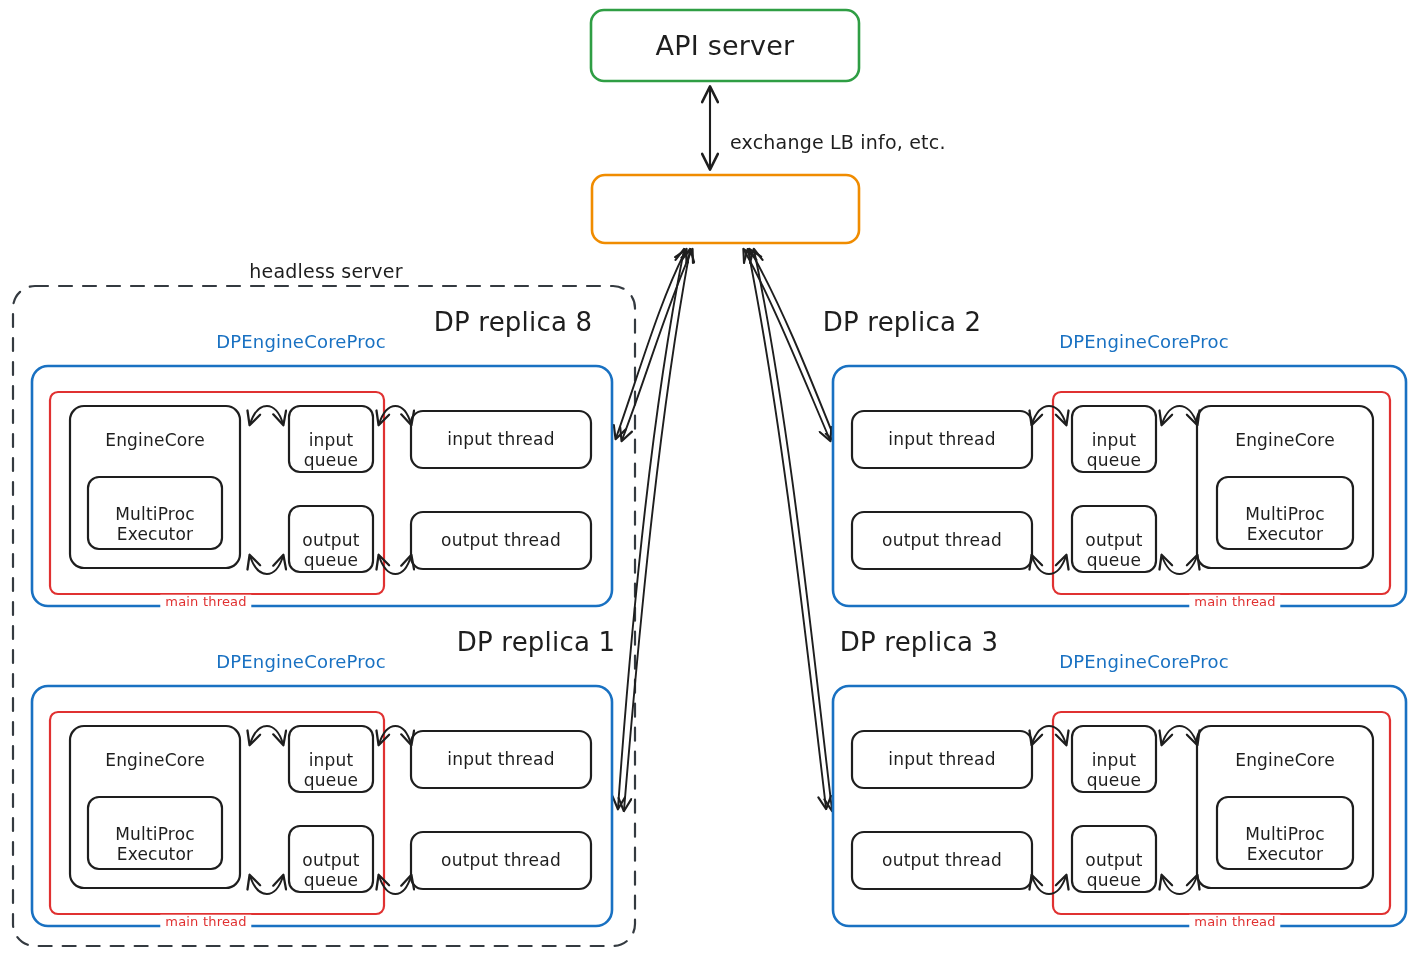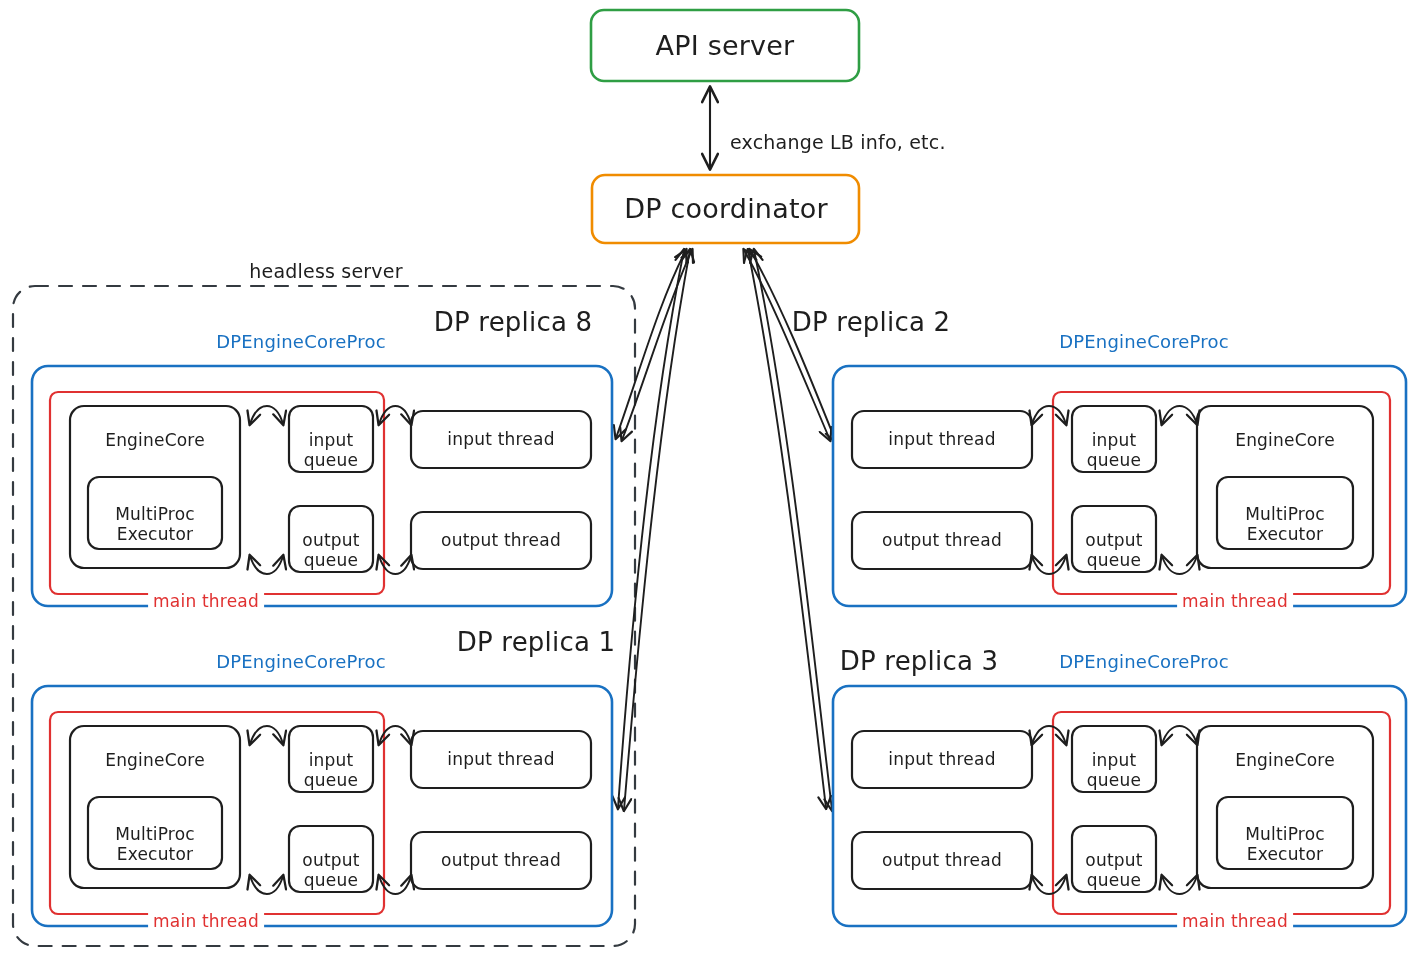--- a/index.html
+++ b/index.html
@@ -17,21 +17,21 @@
     line-height:1.12;
     letter-spacing:0.2px;
     user-select:none;
   }
   .lbl.c{transform:translate(-50%,-50%);text-align:center;}
   .t-title{font-size:27px;}
   .t-big{font-size:26px;}
   .t-mid{font-size:19px;text-align:center;}
   .t-small{font-size:17px;}
   .blue{color:#1971c2;font-size:18px;}
-  .red{color:#e03131;font-size:17px;}
+  .red{color:#e03131;font-size:13px;}
   .two{line-height:1.15;margin-top:12px;}
 </style>
 </head>
 <body>
 
 <div id="stage">
 
   <svg class="layer" viewBox="0 0 1420 960">
     <defs>
       <marker id="ah" viewBox="0 0 12 12" refX="10" refY="6" markerWidth="9" markerHeight="9" orient="auto-start-reverse">
@@ -136,21 +136,20 @@
       <g fill="none" stroke="#1e1e1e" stroke-width="2.0">
         <path d="M1032,744 C1040,720 1058,720 1066,744" marker-start="url(#ahs)" marker-end="url(#ahs)"></path>
         <path d="M1162,744 C1170,720 1189,720 1197,744" marker-start="url(#ahs)" marker-end="url(#ahs)"></path>
         <path d="M1032,876 C1040,900 1058,900 1066,876" marker-start="url(#ahs)" marker-end="url(#ahs)"></path>
         <path d="M1162,876 C1170,900 1189,900 1197,876" marker-start="url(#ahs)" marker-end="url(#ahs)"></path>
       </g>
     </g>
   </svg>
 
   <div class="lbl c t-title" style="left:725px;top:46px;">API server</div>
-  <div class="lbl c t-title" style="left:726px;top:209px;">DP coordinator</div>
   <div class="lbl t-mid" style="left:730px;top:132px;">exchange LB info, etc.</div>
 
   <div class="lbl c t-mid" style="left:326px;top:272px;">headless server</div>
 
   <div class="lbl c t-big" style="left:513px;top:323px;">DP replica 8</div>
   <div class="lbl c blue" style="left:301px;top:342px;">DPEngineCoreProc</div>
   <div class="lbl c red" style="left:206px;top:602px;background:#fff;padding:0 5px;">main thread</div>
   <div class="lbl c t-small" style="left:155px;top:441px;">EngineCore</div>
   <div class="lbl c t-small two" style="left:155px;top:513px;">
     <span>MultiProc</span><br>
@@ -179,40 +178,40 @@
     <span>input</span><br>
     <span>queue</span>
   </div>
   <div class="lbl c t-small two" style="left:331px;top:859px;">
     <span>output</span><br>
     <span>queue</span>
   </div>
   <div class="lbl c t-small" style="left:501px;top:760px;">input thread</div>
   <div class="lbl c t-small" style="left:501px;top:861px;">output thread</div>
 
-  <div class="lbl c t-big" style="left:871px;top:323px;">DP replica 2</div>
+  <div class="lbl c t-big" style="left:902px;top:323px;">DP replica 2</div>
   <div class="lbl c blue" style="left:1144px;top:342px;">DPEngineCoreProc</div>
   <div class="lbl c red" style="left:1235px;top:602px;background:#fff;padding:0 5px;">main thread</div>
   <div class="lbl c t-small" style="left:1285px;top:441px;">EngineCore</div>
   <div class="lbl c t-small two" style="left:1285px;top:513px;">
     <span>MultiProc</span><br>
     <span>Executor</span>
   </div>
   <div class="lbl c t-small two" style="left:1114px;top:439px;">
     <span>input</span><br>
     <span>queue</span>
   </div>
   <div class="lbl c t-small two" style="left:1114px;top:539px;">
     <span>output</span><br>
     <span>queue</span>
   </div>
   <div class="lbl c t-small" style="left:942px;top:440px;">input thread</div>
   <div class="lbl c t-small" style="left:942px;top:541px;">output thread</div>
 
-  <div class="lbl c t-big" style="left:919px;top:662px;">DP replica 3</div>
+  <div class="lbl c t-big" style="left:919px;top:643px;">DP replica 3</div>
   <div class="lbl c blue" style="left:1144px;top:662px;">DPEngineCoreProc</div>
   <div class="lbl c red" style="left:1235px;top:922px;background:#fff;padding:0 5px;">main thread</div>
   <div class="lbl c t-small" style="left:1285px;top:761px;">EngineCore</div>
   <div class="lbl c t-small two" style="left:1285px;top:833px;">
     <span>MultiProc</span><br>
     <span>Executor</span>
   </div>
   <div class="lbl c t-small two" style="left:1114px;top:759px;">
     <span>input</span><br>
     <span>queue</span>

